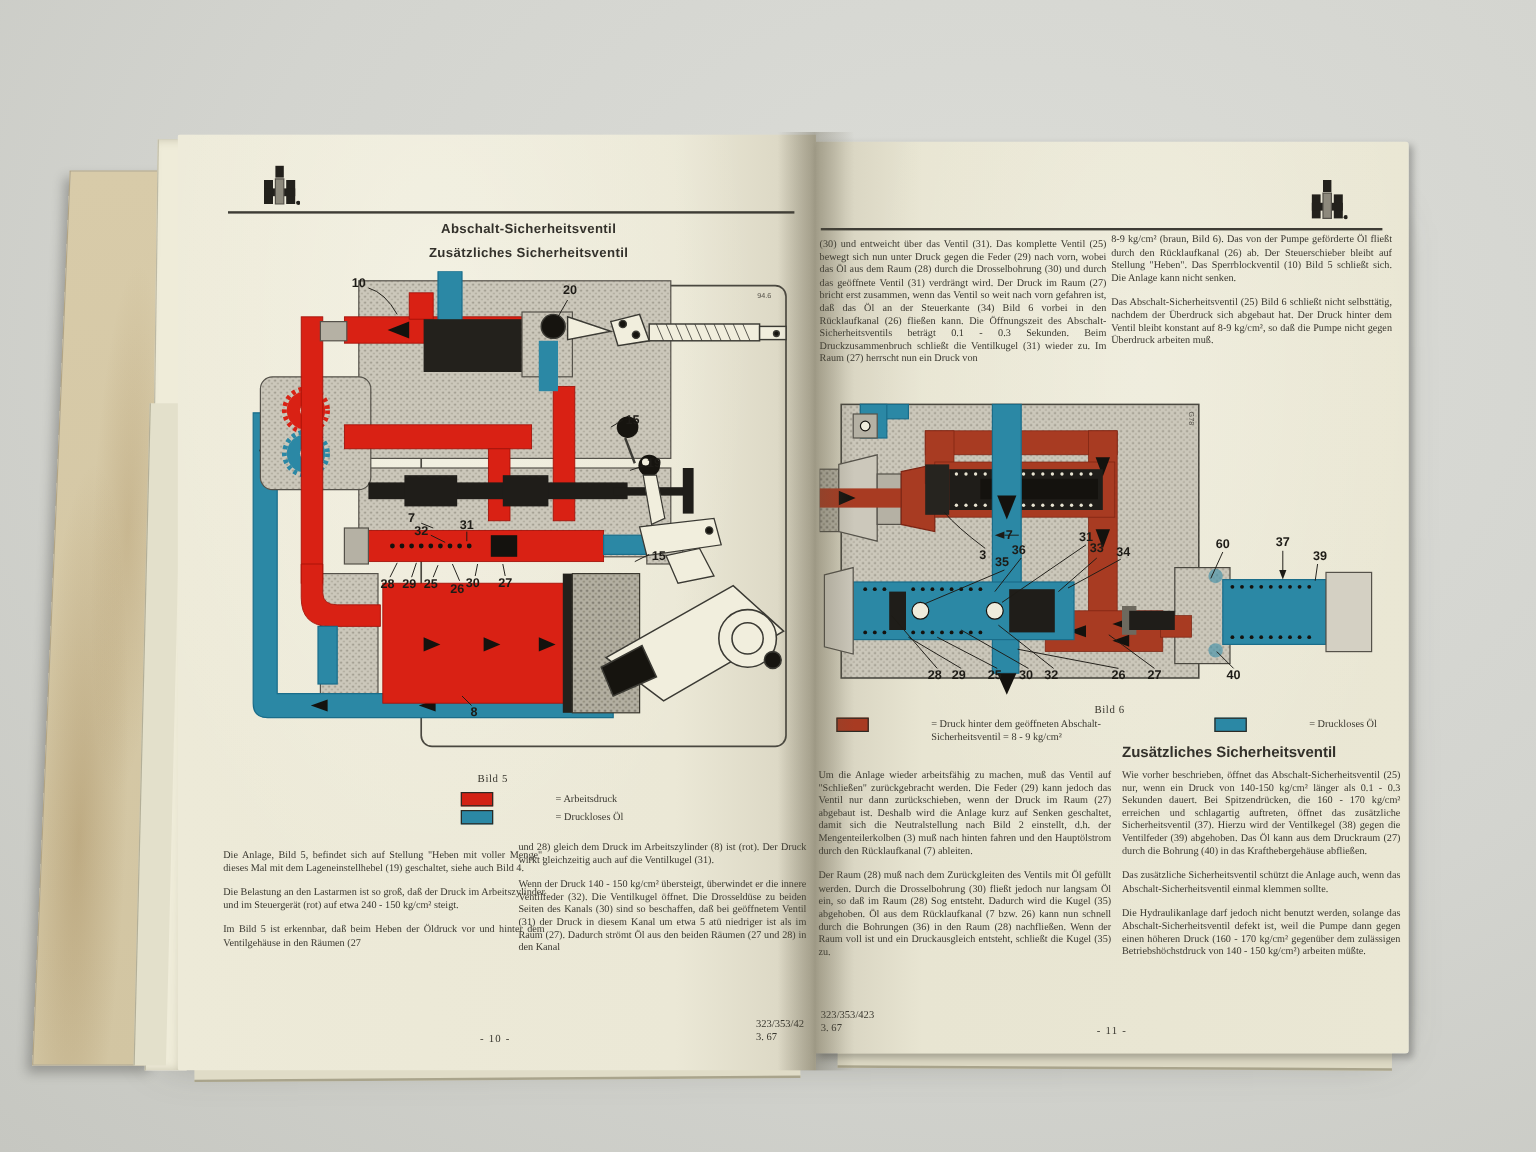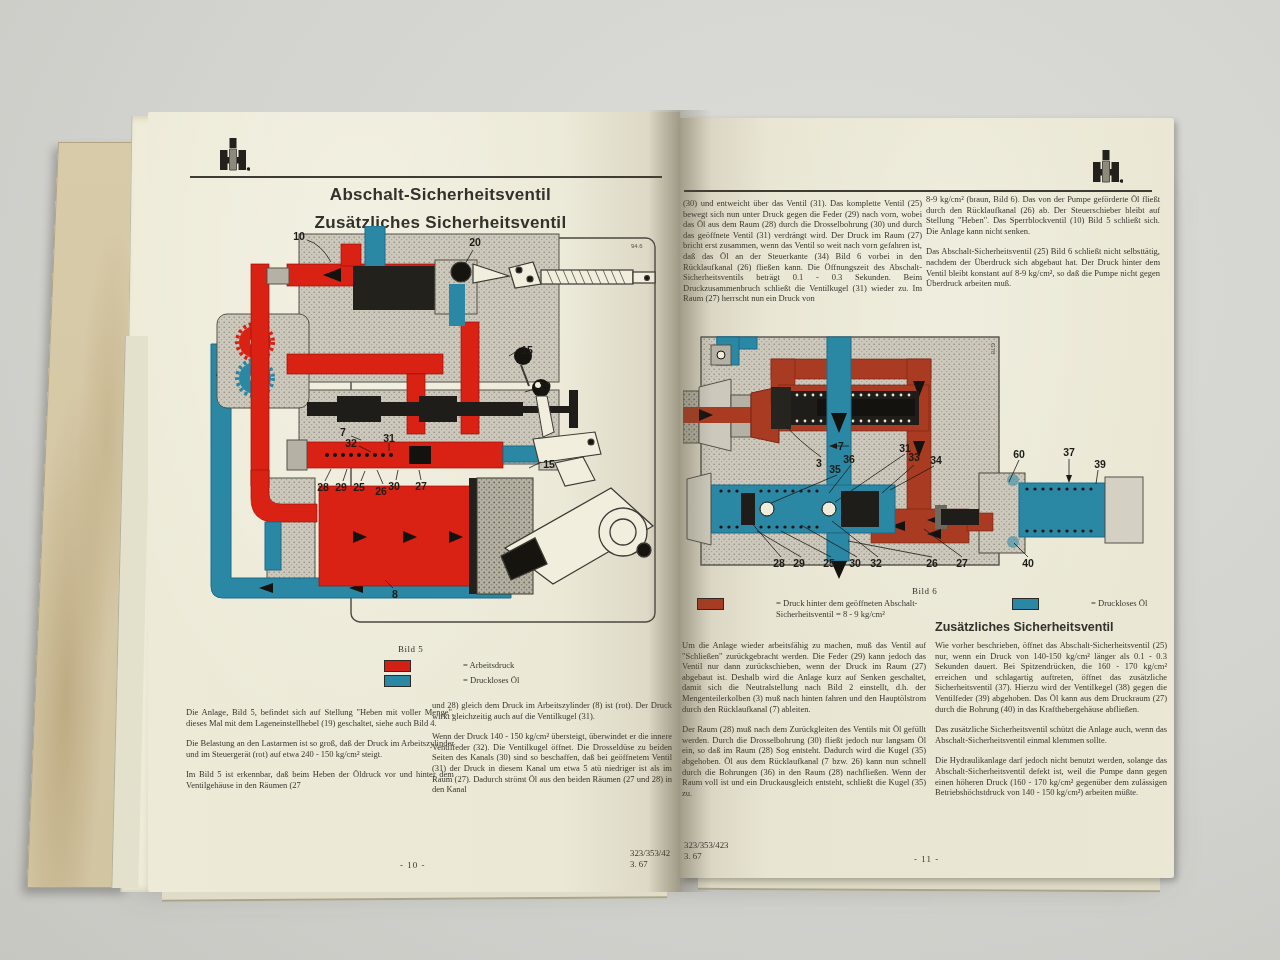--- a/index.html
+++ b/index.html
@@ -30,21 +30,21 @@
     border-radius:2px 0 0 2px;}
   .page-right{left:680px;top:118px;width:494px;height:760px;
     background:
       radial-gradient(ellipse at 55% 25%, rgba(255,255,248,.3) 0%, rgba(255,255,248,0) 60%),
       linear-gradient(to left,#eae7d4 0%,#e8e5d2 82%,#d9d5c2 95%,#c3beaa 100%);
     border-radius:0 3px 3px 0;box-shadow:3px 3px 6px rgba(0,0,0,.25);}
   .gutter{position:absolute;left:648px;top:110px;width:64px;height:782px;pointer-events:none;
     background:linear-gradient(to right,rgba(90,85,65,0) 0%,rgba(90,85,65,.35) 48%,rgba(90,85,65,.28) 55%,rgba(90,85,65,0) 100%);}
   .rule{position:absolute;height:2px;background:#3e3c35;}
   .titles{position:absolute;text-align:center;font-family:"Liberation Sans",sans-serif;
-    font-weight:600;color:#33312b;font-size:17px;letter-spacing:.3px;}
+    font-weight:600;color:#33312b;font-size:11px;letter-spacing:.3px;}
   .titles div{margin-bottom:8px;}
   .cols{position:absolute;font-size:8.5px;line-height:10.6px;color:#39372f;text-align:justify;}
   .cols p{margin:0 0 10px 0;}
   .fig{position:absolute;}
   .fig svg{display:block;}
   .fig-labels{position:absolute;left:0;top:0;right:0;bottom:0;}
   .dlabel{position:absolute;transform:translate(-50%,-50%);font-family:"Liberation Sans",sans-serif;
     font-weight:700;font-size:10.5px;color:#1d1b16;}
   .caption{position:absolute;font-size:9px;color:#39372f;letter-spacing:.5px;}
   .legend{position:absolute;font-size:8.6px;color:#39372f;}

